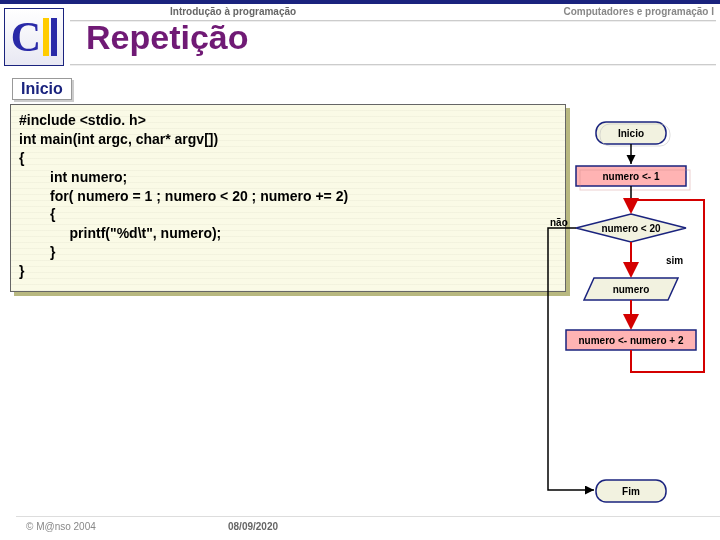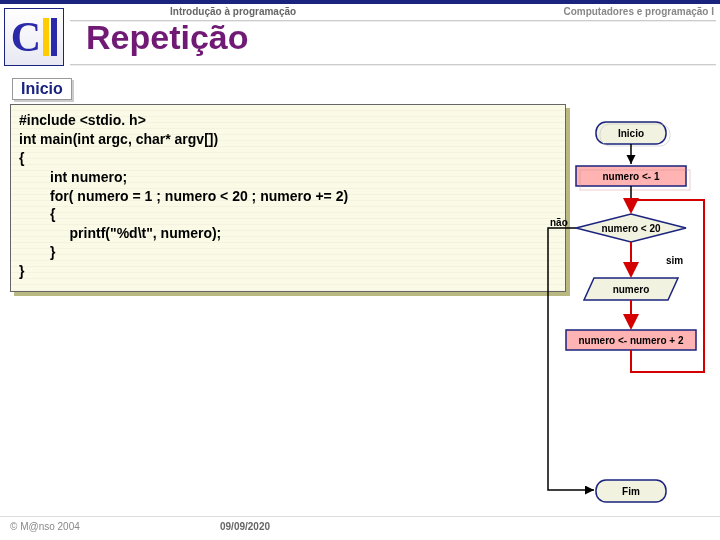--- a/index.html
+++ b/index.html
@@ -127,21 +127,21 @@
   }
   .edge-label {
     font-size: 10px;
     font-weight: bold;
     fill: #000;
     font-family: Verdana, sans-serif;
   }
   .footer {
     position: absolute;
     bottom: 4px;
-    left: 0; right: 0;
+    left: 16px; right: 0;
     height: 20px;
     display: flex;
     align-items: center;
     padding: 0 10px;
     font-size: 10px;
     color: #888;
     border-top: 1px solid #ddd;
   }
   .footer .fc { position: absolute; left: 50%; transform: translateX(-140px); color:#666; font-weight:bold;}
 </style>
@@ -221,14 +221,14 @@
 
   <polyline points="87,230 87,252 160,252 160,80 87,80 87,92" fill="none" stroke="#d40000" stroke-width="2" marker-end="url(#arrR)"></polyline>
 
   <rect x="52" y="360" width="70" height="22" rx="10" ry="10" fill="#f2f2e0" stroke="#1a237e" stroke-width="1.5"></rect>
   <text class="node-text" x="87" y="375">Fim</text>
 </svg>
 </div>
 
 <div class="footer">
   <span>© M@nso 2004</span>
-  <span class="fc">09/09/2020</span>
+  <span class="fc">08/09/2020</span>
 </div>
 
 </body></html>

